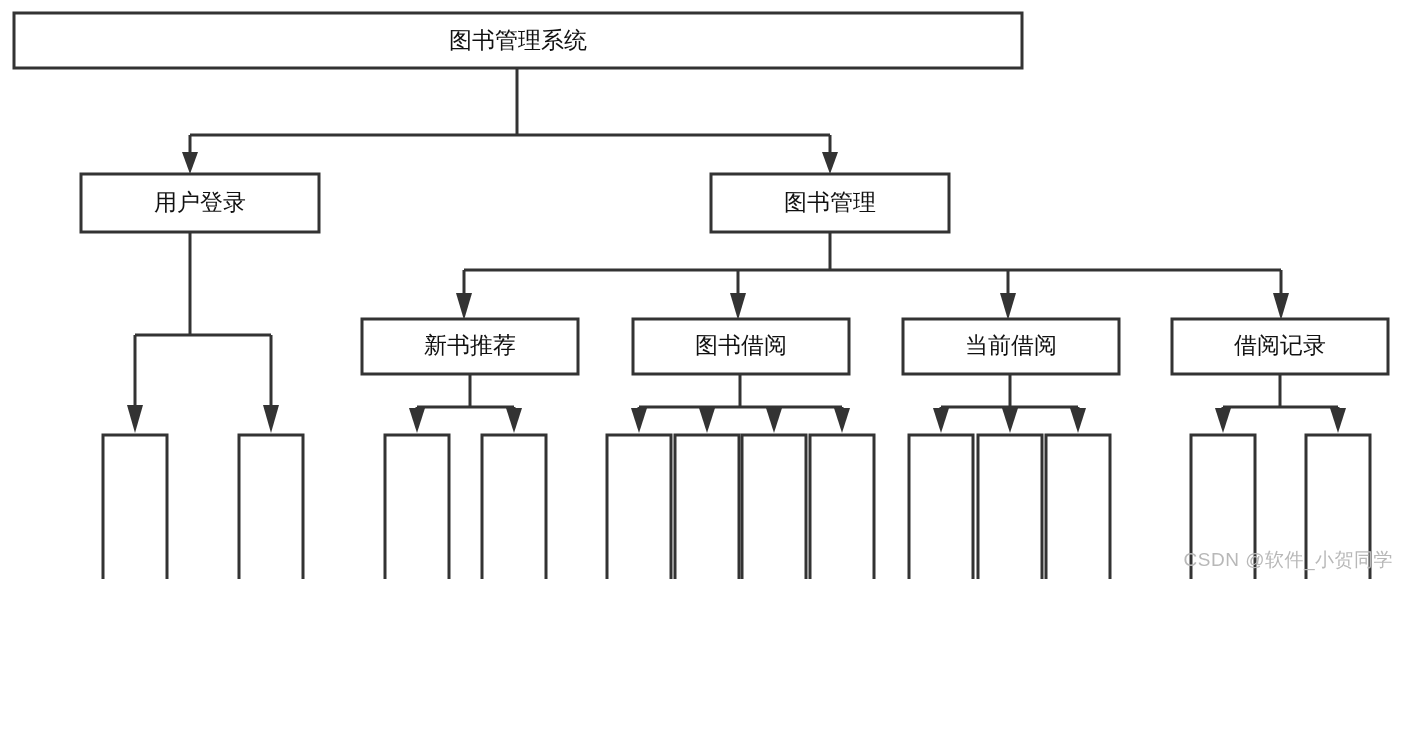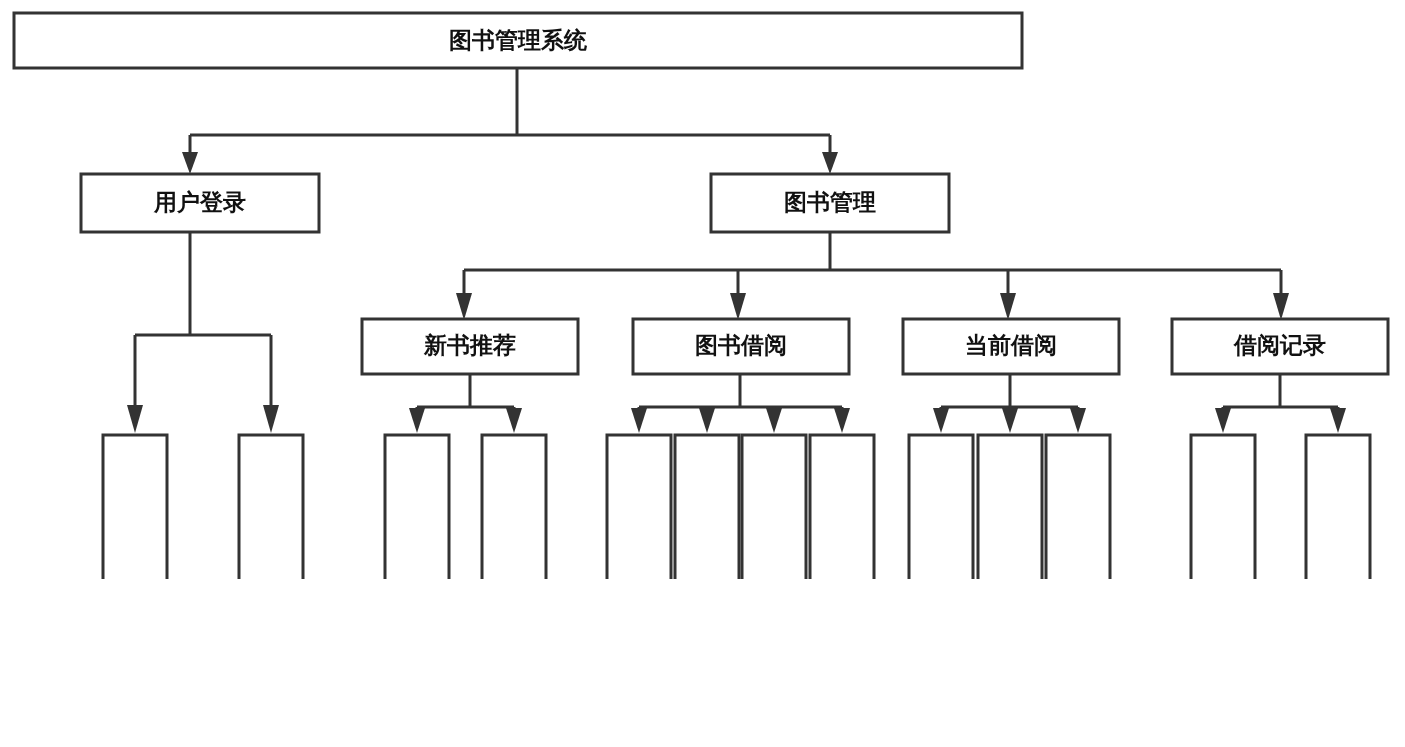--- a/index.html
+++ b/index.html
@@ -7,21 +7,20 @@
     padding: 0;
     background: #ffffff;
   }
   #page {
     position: relative;
     width: 1405px;
     height: 579px;
     background: #ffffff;
     font-family: "Liberation Sans", "DejaVu Sans", sans-serif;
     overflow: hidden;
-    font-weight: bold;
   }
   svg#diagram {
     position: absolute;
     left: 0; top: 0;
     width: 1405px;
     height: 747px;
   }
   .node-rect {
     fill: #ffffff;
     stroke: #333333;
@@ -199,14 +198,15 @@
   <div class="leaf-label" style="left:742px; top:440px; width:64px; height:293px;">编辑图书（管理员）</div>
   <div class="leaf-label" style="left:810px; top:500px; width:64px; height:233px;">借阅图书</div>
 
   <div class="leaf-label" style="left:909px; top:500px; width:64px; height:233px;">查询图书</div>
   <div class="leaf-label" style="left:978px; top:500px; width:64px; height:233px;">归还图书</div>
   <div class="leaf-label" style="left:1046px; top:440px; width:64px; height:293px;">确认归还（管理员）</div>
 
   <div class="leaf-label" style="left:1191px; top:462px; width:64px; height:271px;">新增借阅记录</div>
   <div class="leaf-label" style="left:1306px; top:462px; width:64px; height:271px;">查询借阅记录</div>
 
+  <div class="watermark">CSDN @软件_小贺同学</div>
 
 </div>
 
 </body></html>

